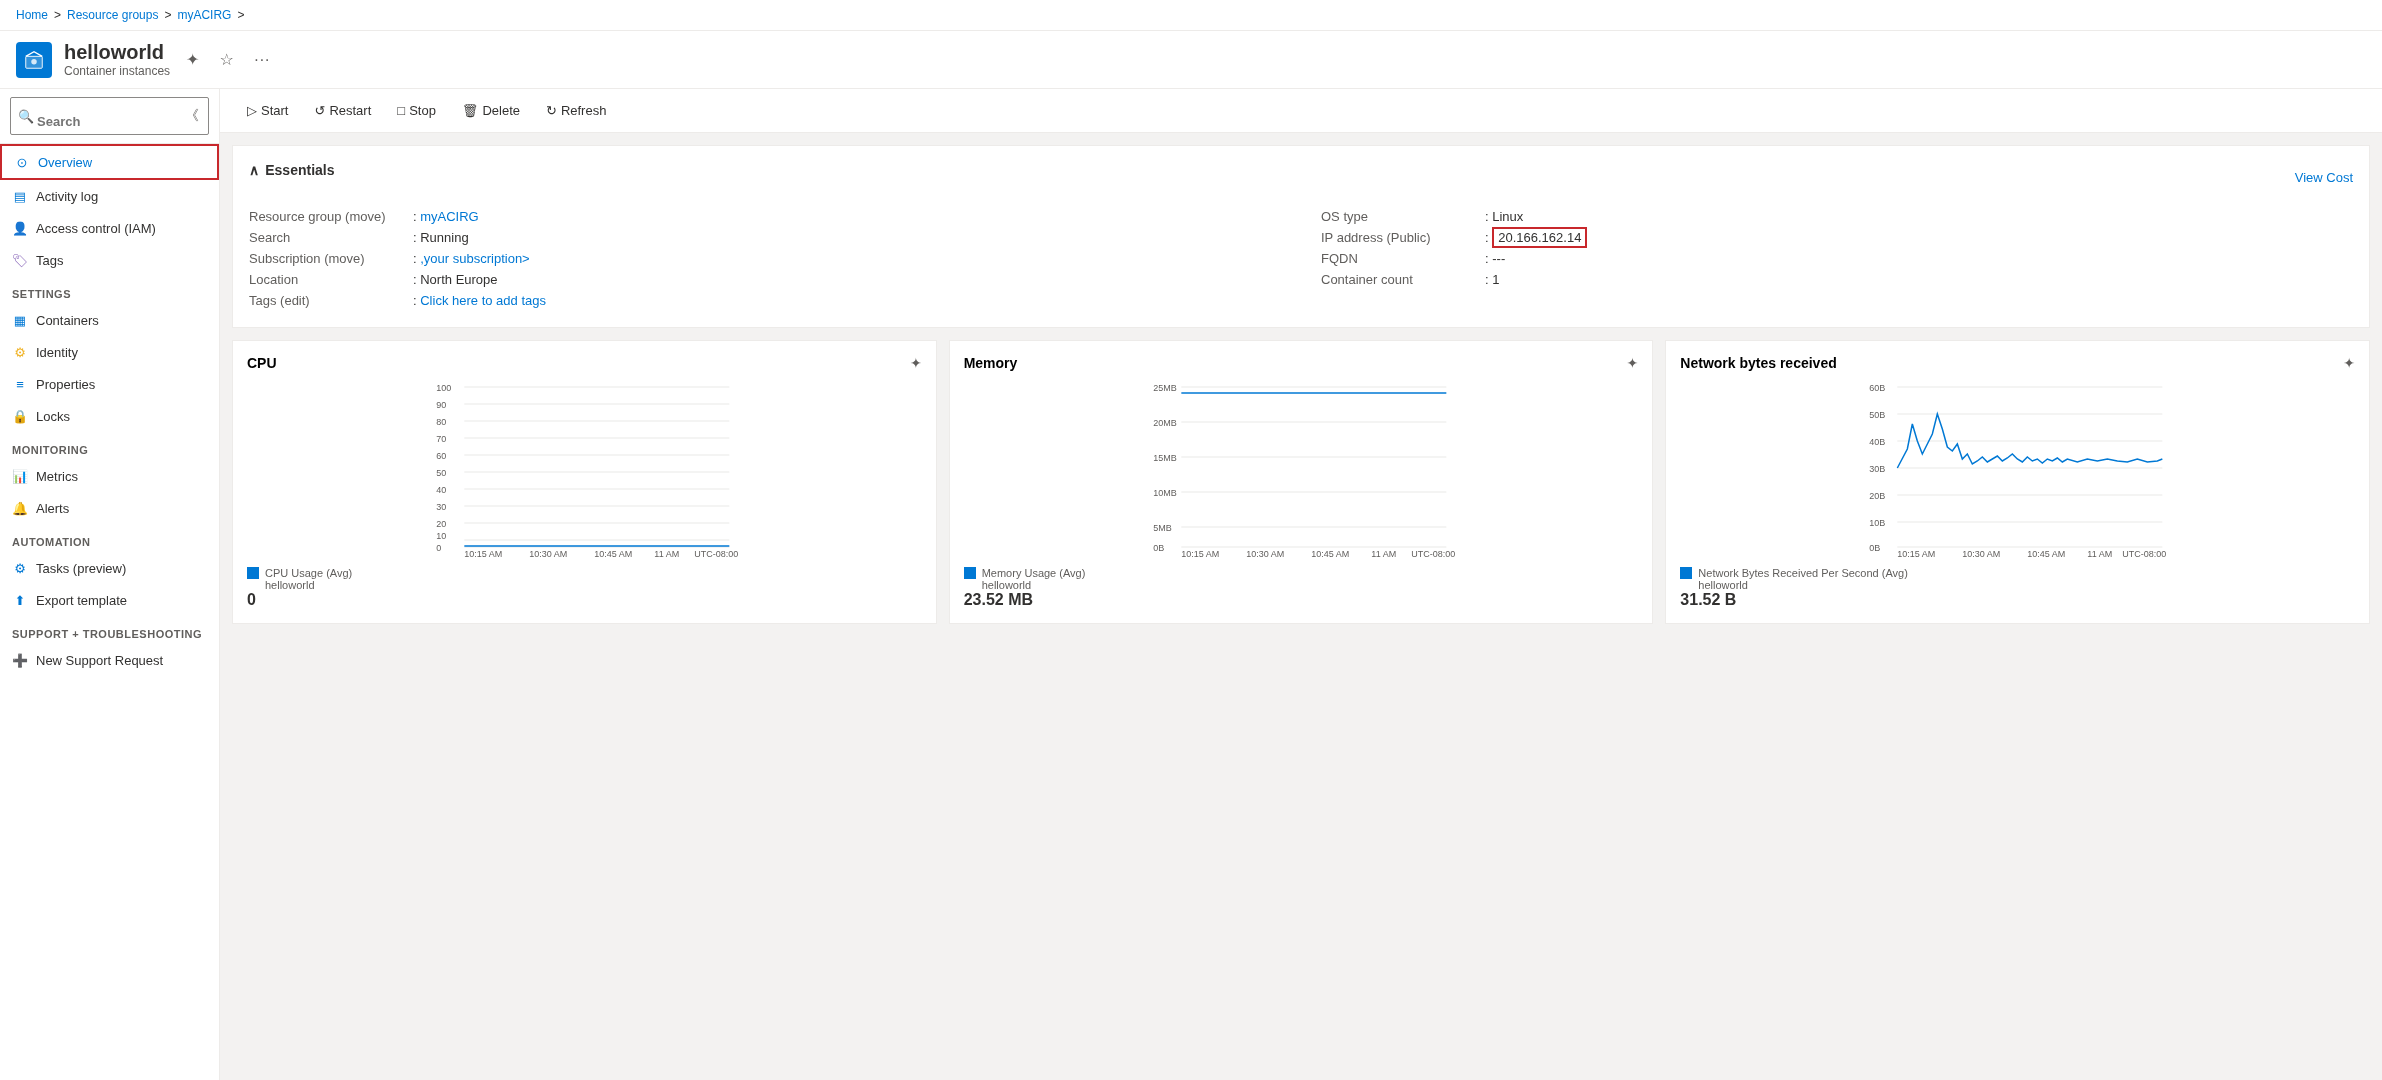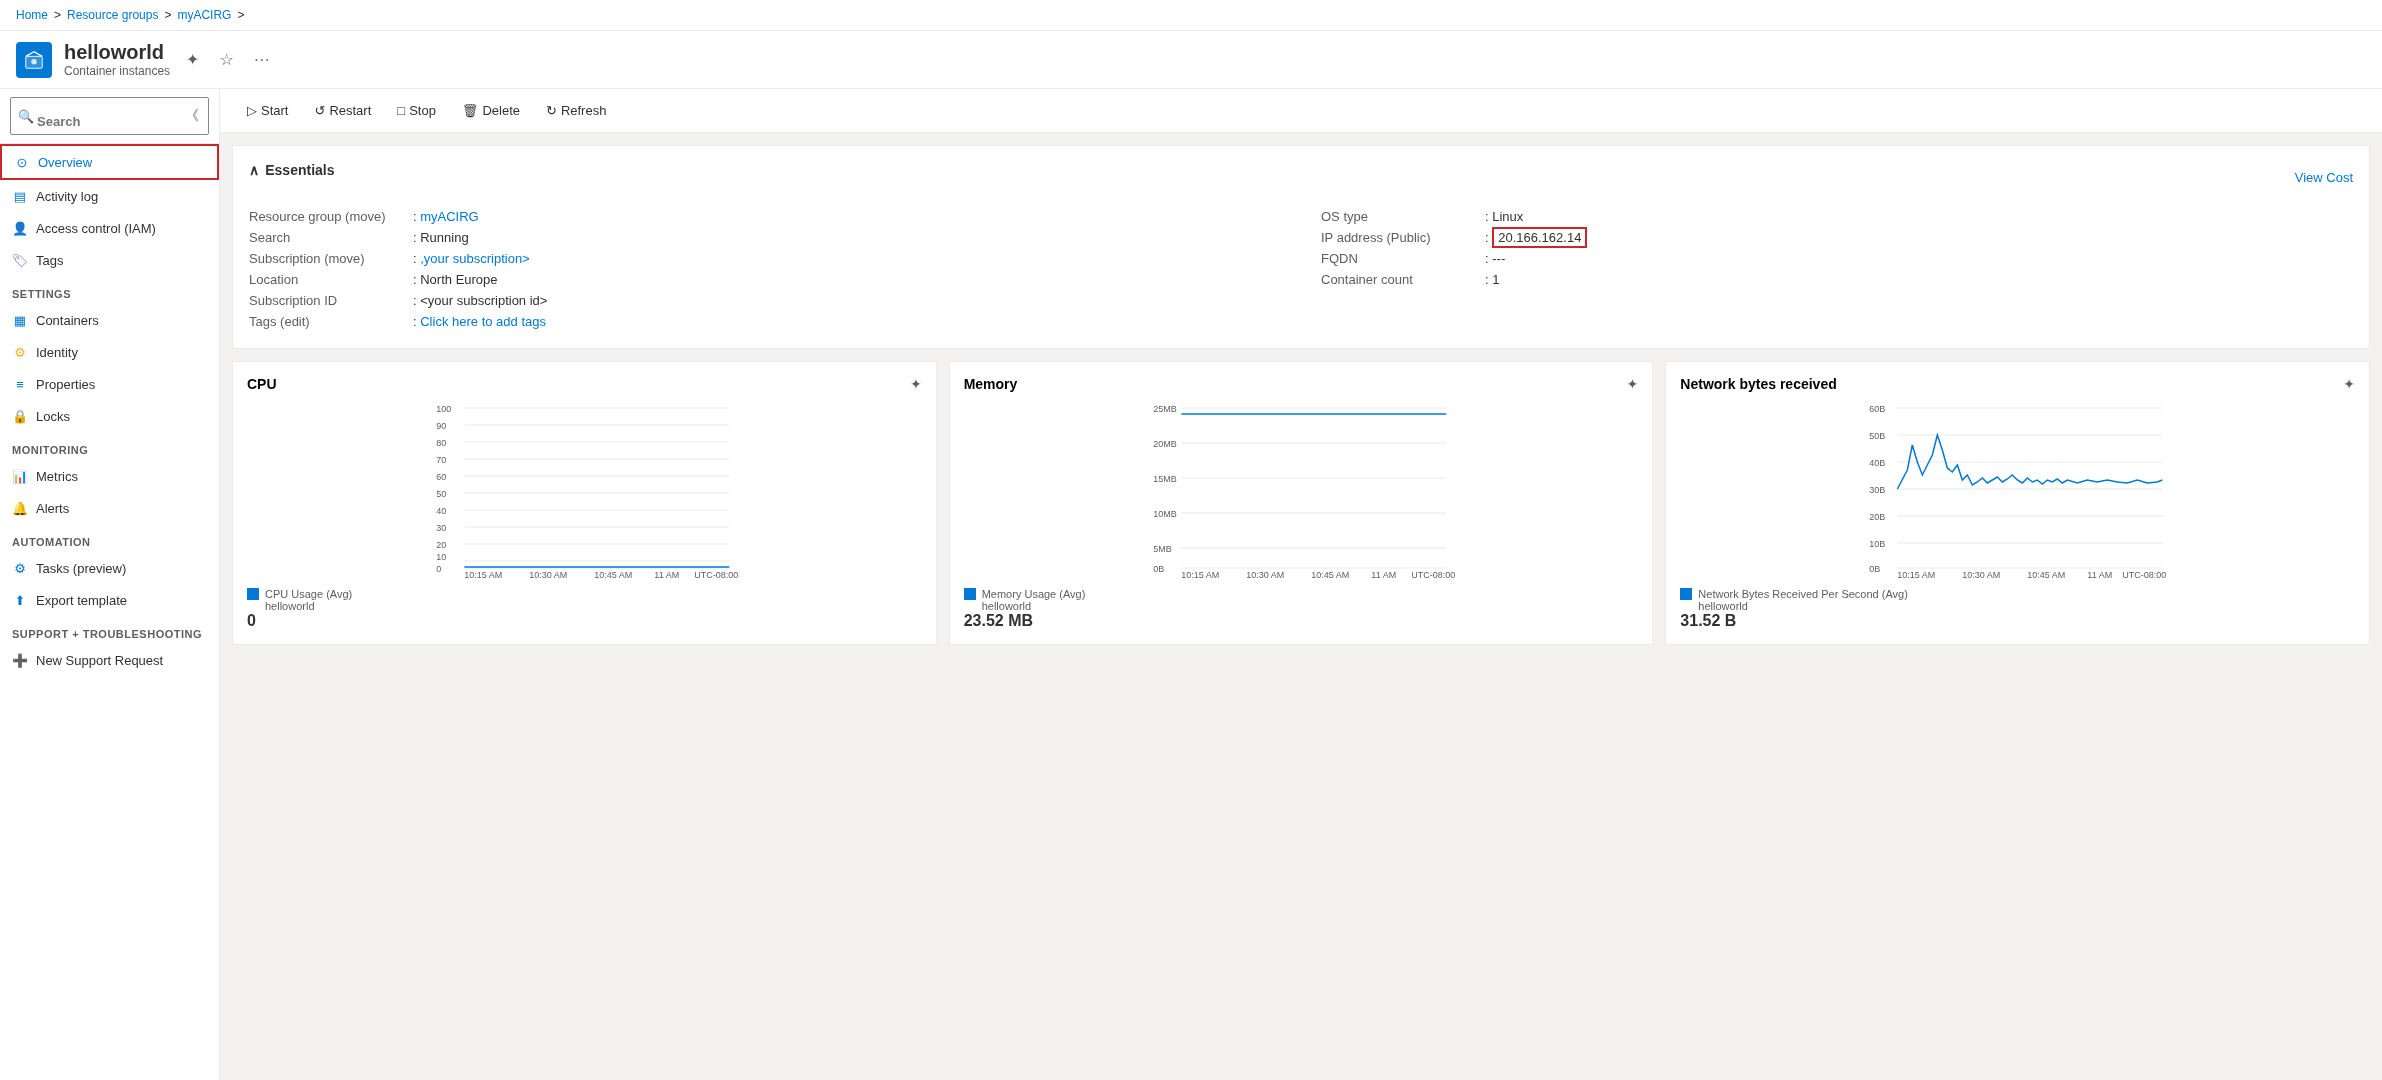--- a/index.html
+++ b/index.html
@@ -232,24 +232,20 @@
             <span class="essentials-label">Search</span>
             <span class="essentials-value">: <span>Running</span></span>
           </div>
           <div class="essentials-row">
             <span class="essentials-label">Subscription (move)</span>
             <span class="essentials-value">: <a href="#">,your subscription&gt;</a></span>
           </div>
           <div class="essentials-row">
             <span class="essentials-label">Location</span>
             <span class="essentials-value">: <span>North Europe</span></span>
-          </div>
-          <div class="essentials-row">
-            <span class="essentials-label">Subscription ID</span>
-            <span class="essentials-value">: <span>&lt;your subscription id&gt;</span></span>
           </div>
           <div class="essentials-row">
             <span class="essentials-label">Tags (edit)</span>
             <span class="essentials-value">: <a href="#">Click here to add tags</a></span>
           </div>
         </div>
 
         <div>
           <div class="essentials-row">
             <span class="essentials-label">OS type</span>

